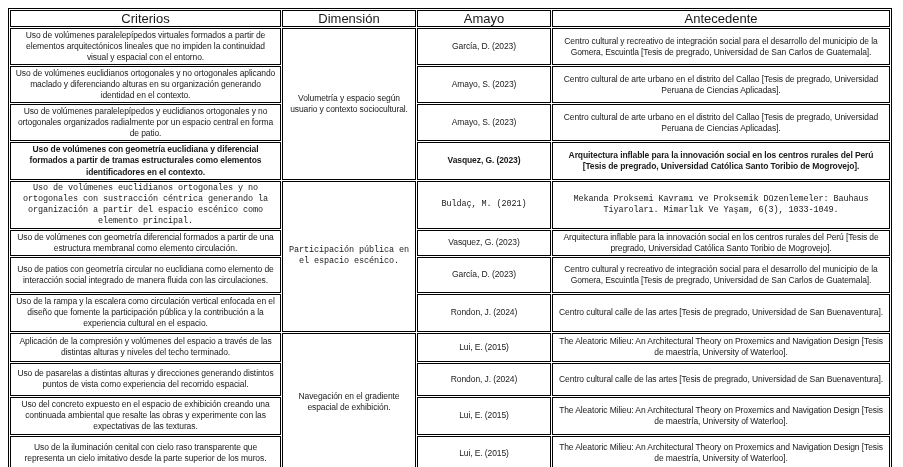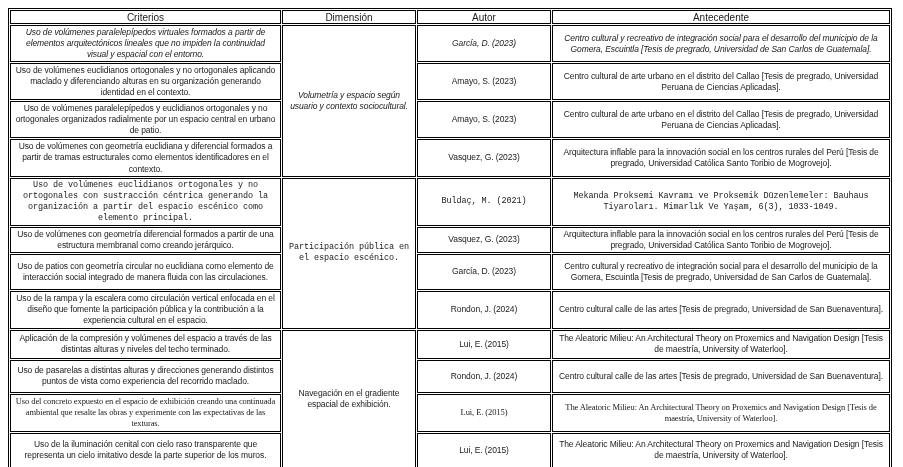--- a/index.html
+++ b/index.html
@@ -26,21 +26,21 @@
   col.c-ant  { width:auto; }
   th, td {
     border:1px solid #000;
     background:#ffffff;
     text-align:center;
     vertical-align:middle;
     overflow:hidden;
   }
   th {
     font-weight:400;
-    font-size:10px;
+    font-size:13px;
     height:12px;
     padding:0 2px;
   }
   td {
     font-size:8.5px;
     line-height:1.3;
     letter-spacing:-0.1px;
     padding:1px 4px;
   }
   td.dim { padding:1px 2px;margin-left:32px; }
@@ -54,79 +54,79 @@
     <colgroup>
       <col class="c-crit">
         <col class="c-dim">
         <col class="c-aut">
         <col class="c-ant">
     </colgroup>
     <thead>
       <tr style="height:12px;">
         <th>Criterios</th>
         <th>Dimensión</th>
-        <th>Autor</th>
+        <th>Amayo</th>
         <th>Antecedente</th>
       </tr>
     </thead>
     <tbody>
-      <tr style="height:37px;font-style:italic;">
+      <tr style="height:37px;">
         <td class="crit">Uso de volúmenes paralelepípedos virtuales formados a partir de elementos arquitectónicos lineales que no impiden la continuidad visual y espacial con el entorno.</td>
         <td class="dim" rowspan="4">Volumetría y espacio según usuario y contexto sociocultural.</td>
         <td class="aut">García, D. (2023)</td>
         <td class="ant">Centro cultural y recreativo de integración social para el desarrollo del municipio de la Gomera, Escuintla [Tesis de pregrado, Universidad de San Carlos de Guatemala].</td>
       </tr>
       <tr style="height:36px;margin-top:40px;">
         <td class="crit">Uso de volúmenes euclidianos ortogonales y no ortogonales aplicando maclado y diferenciando alturas en su organización generando identidad en el contexto.</td>
         <td class="aut">Amayo, S. (2023)</td>
         <td class="ant">Centro cultural de arte urbano en el distrito del Callao [Tesis de pregrado, Universidad Peruana de Ciencias Aplicadas].</td>
       </tr>
       <tr style="height:37px;">
-        <td class="crit">Uso de volúmenes paralelepípedos y euclidianos ortogonales y no ortogonales organizados radialmente por un espacio central en urbano de patio.</td>
+        <td class="crit">Uso de volúmenes paralelepípedos y euclidianos ortogonales y no ortogonales organizados radialmente por un espacio central en forma de patio.</td>
         <td class="aut">Amayo, S. (2023)</td>
         <td class="ant">Centro cultural de arte urbano en el distrito del Callao [Tesis de pregrado, Universidad Peruana de Ciencias Aplicadas].</td>
       </tr>
-      <tr style="height:36px;">
+      <tr style="height:36px;font-weight:bold;">
         <td class="crit">Uso de volúmenes con geometría euclidiana y diferencial formados a partir de tramas estructurales como elementos identificadores en el contexto.</td>
         <td class="aut">Vasquez, G. (2023)</td>
         <td class="ant">Arquitectura inflable para la innovación social en los centros rurales del Perú [Tesis de pregrado, Universidad Católica Santo Toribio de Mogrovejo].</td>
       </tr>
       <tr style="height:37px;font-family:Liberation Mono, monospace;">
         <td class="crit">Uso de volúmenes euclidianos ortogonales y no ortogonales con sustracción céntrica generando la organización a partir del espacio escénico como elemento principal.</td>
         <td class="dim" rowspan="4">Participación pública en el espacio escénico.</td>
         <td class="aut">Buldaç, M. (2021)</td>
         <td class="ant">Mekanda Proksemi Kavramı ve Proksemik Düzenlemeler: Bauhaus Tiyaroları. Mimarlık Ve Yaşam, 6(3), 1033-1049.</td>
       </tr>
       <tr style="height:22px;">
-        <td class="crit">Uso de volúmenes con geometría diferencial formados a partir de una estructura membranal como creando jerárquico.</td>
+        <td class="crit">Uso de volúmenes con geometría diferencial formados a partir de una estructura membranal como elemento circulación.</td>
         <td class="aut">Vasquez, G. (2023)</td>
         <td class="ant">Arquitectura inflable para la innovación social en los centros rurales del Perú [Tesis de pregrado, Universidad Católica Santo Toribio de Mogrovejo].</td>
       </tr>
       <tr style="height:36px;margin-top:24px;">
         <td class="crit">Uso de patios con geometría circular no euclidiana como elemento de interacción social integrado de manera fluida con las circulaciones.</td>
         <td class="aut">García, D. (2023)</td>
         <td class="ant">Centro cultural y recreativo de integración social para el desarrollo del municipio de la Gomera, Escuintla [Tesis de pregrado, Universidad de San Carlos de Guatemala].</td>
       </tr>
       <tr style="height:38px;margin-top:7px;">
         <td class="crit">Uso de la rampa y la escalera como circulación vertical enfocada en el diseño que fomente la participación pública y la contribución a la experiencia cultural en el espacio.</td>
         <td class="aut">Rondon, J. (2024)</td>
         <td class="ant">Centro cultural calle de las artes [Tesis de pregrado, Universidad de San Buenaventura].</td>
       </tr>
       <tr style="height:29px;">
         <td class="crit">Aplicación de la compresión y volúmenes del espacio a través de las distintas alturas y niveles del techo terminado.</td>
         <td class="dim" rowspan="4">Navegación en el gradiente espacial de exhibición.</td>
         <td class="aut">Lui, E. (2015)</td>
         <td class="ant">The Aleatoric Milieu: An Architectural Theory on Proxemics and Navigation Design [Tesis de maestría, University of Waterloo].</td>
       </tr>
       <tr style="height:33px;">
-        <td class="crit">Uso de pasarelas a distintas alturas y direcciones generando distintos puntos de vista como experiencia del recorrido maclado.</td>
+        <td class="crit">Uso de pasarelas a distintas alturas y direcciones generando distintos puntos de vista como experiencia del recorrido espacial.</td>
         <td class="aut">Rondon, J. (2024)</td>
         <td class="ant">Centro cultural calle de las artes [Tesis de pregrado, Universidad de San Buenaventura].</td>
       </tr>
-      <tr style="height:38px;font-family:Liberation Serif, serif;">
+      <tr style="height:38px;">
         <td class="crit">Uso del concreto expuesto en el espacio de exhibición creando una continuada ambiental que resalte las obras y experimente con las expectativas de las texturas.</td>
         <td class="aut">Lui, E. (2015)</td>
         <td class="ant">The Aleatoric Milieu: An Architectural Theory on Proxemics and Navigation Design [Tesis de maestría, University of Waterloo].</td>
       </tr>
       <tr style="height:35px;">
         <td class="crit">Uso de la iluminación cenital con cielo raso transparente que representa un cielo imitativo desde la parte superior de los muros.</td>
         <td class="aut">Lui, E. (2015)</td>
         <td class="ant">The Aleatoric Milieu: An Architectural Theory on Proxemics and Navigation Design [Tesis de maestría, University of Waterloo].</td>
       </tr>
     </tbody>

